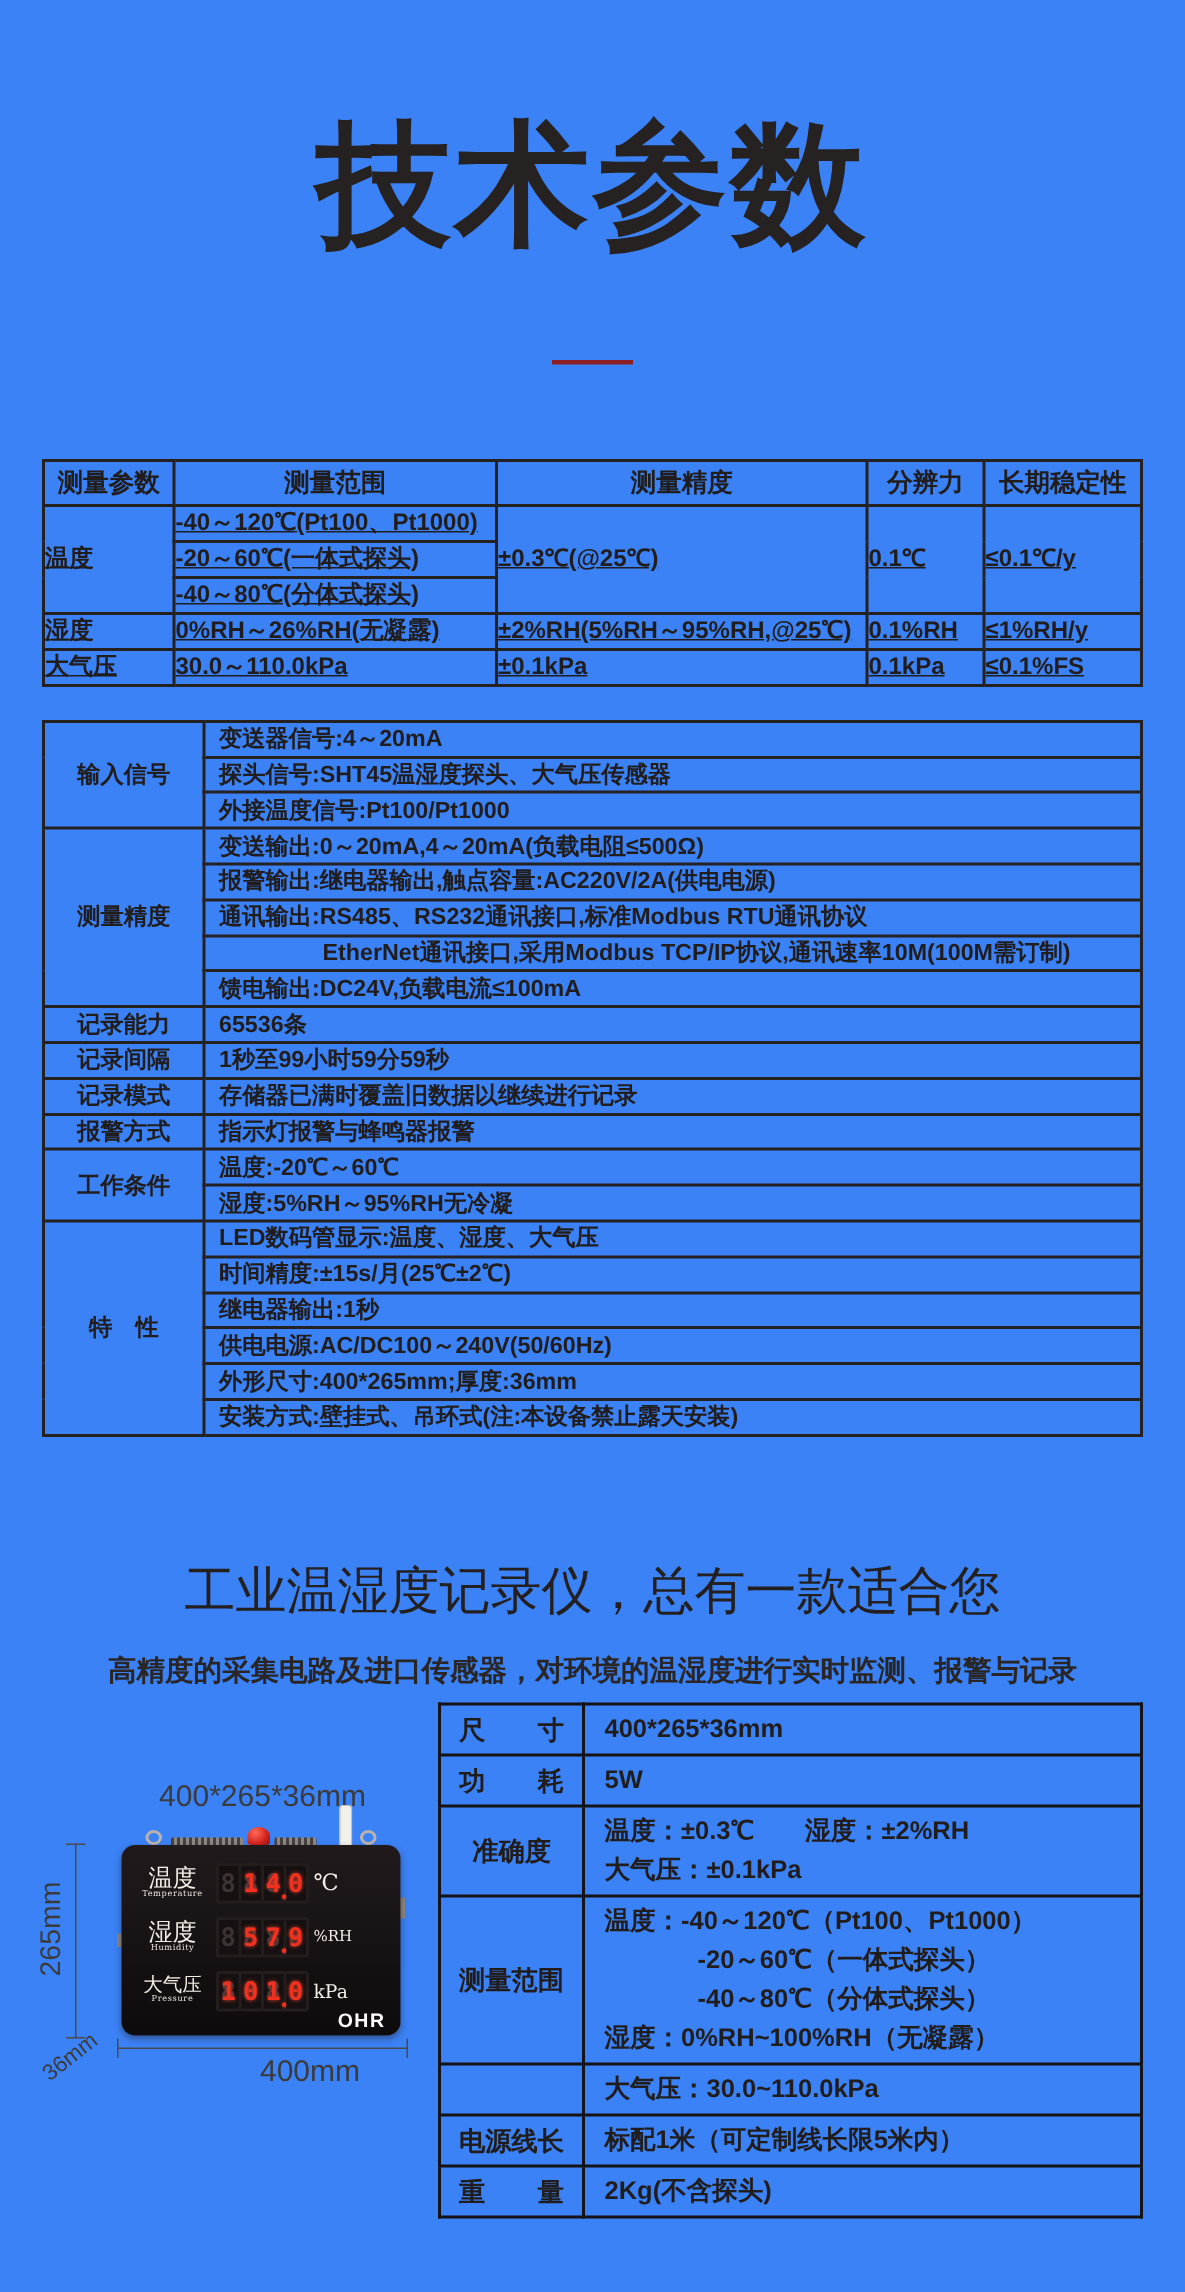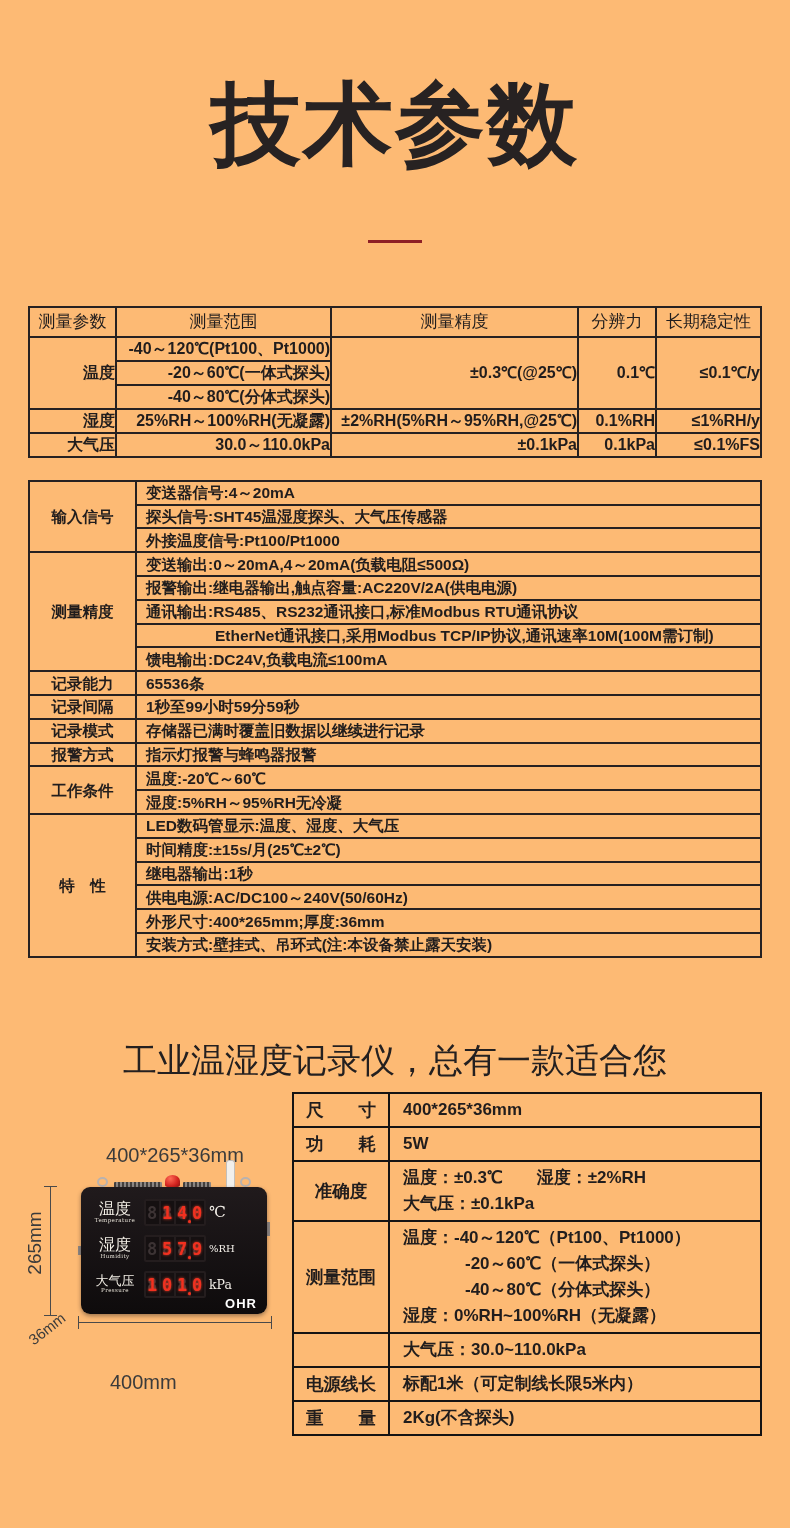--- a/index.html
+++ b/index.html
@@ -1,35 +1,35 @@
 <!DOCTYPE html>
 <html><head>
 <meta charset="utf-8">
 <style>
   * { margin:0; padding:0; box-sizing:border-box; }
   html,body { background:#d1c8c8; }
   .page {
     position:relative; width:790px; height:1528px; margin:0 auto;
-    background:#fdba74; overflow:hidden;
+    background:#3b82f6; overflow:hidden;
     font-family:"Liberation Sans", sans-serif; color:#211d1d;
   }
   
   .title {
     padding-top:70px; text-align:center;
     font-size:90px; line-height:1.22; font-weight:900;
     letter-spacing:2px; color:#272222;
   }
   .dash { width:54px; height:3px; background:#8e2025; margin:60px auto 0; }
 
   
   table { border-collapse:collapse; table-layout:fixed; }
   .t1, .t2 { width:734px; margin-left:28px; }
   .t1 td, .t1 th, .t2 td, .t2 th { border:2px solid #262121; }
-  .t1 th { height:30px; font-size:17px; font-weight:400; text-align:center; }
-  .t1 td { height:24px; font-size:16px; font-weight:600; text-align:right; line-height:1.1; }
+  .t1 th { height:30px; font-size:17px; font-weight:700; text-align:center; }
+  .t1 td { height:24px; font-size:16px; font-weight:600; text-align:left; line-height:1.1;text-decoration:underline; }
   .t1 { margin-top:63px; }
   .t2 { margin-top:22px; }
   .t2 td { height:23.8px; font-size:15.5px; font-weight:600; line-height:1.1; }
   .t2 td.lbl { text-align:center; }
   .t2 td.val { text-align:left; padding-left:9px; }
   .t2 td.val.indent { padding-left:78px; }
 
   
   .sec-title { margin-top:80px; text-align:center; font-size:34px; font-weight:400; color:#242020; }
   .sec-sub { margin-top:17px; text-align:center; font-size:19px; font-weight:600; color:#2a2626; }
@@ -82,22 +82,22 @@
   .side-tab.r { left:266px; top:138px; height:14px; }
 
   .vline { position:absolute; left:50px; top:102px; height:130px; border-left:1.5px solid #4a4a4a; }
   .vline::before, .vline::after { content:""; position:absolute; left:-7px; width:13px; border-top:1.5px solid #4a4a4a; }
   .vline::before { top:0; } .vline::after { bottom:0; }
   .v265 { position:absolute; left:0px; top:148px; width:70px; text-align:center;
           transform:rotate(-90deg); font-size:19px; font-weight:500; color:#3b3b3b; }
   .hline { position:absolute; left:78px; top:238px; width:194px; border-top:1.5px solid #4a4a4a; }
   .hline::before, .hline::after { content:""; position:absolute; top:-7px; height:13px; border-left:1.5px solid #4a4a4a; }
   .hline::before { left:0; } .hline::after { right:0; }
-  .w400 { position:absolute; left:110px; top:243px; width:130px; text-align:left;
-          font-size:20px; font-weight:500; color:#3b3b3b;margin-top:44px; }
+  .w400 { position:absolute; left:110px; top:243px; width:130px; text-align:right;
+          font-size:20px; font-weight:500; color:#3b3b3b; }
   .d36 { position:absolute; left:26px; top:236px; font-size:15px; font-weight:500;
          color:#3b3b3b; transform:rotate(-38deg); }
 </style>
 </head>
 <body>
 
 <div class="page">
 
   <h1 class="title">技术参数</h1>
   <div class="dash"></div>
@@ -128,21 +128,21 @@
         <td rowspan="3">≤0.1℃/y</td>
       </tr>
       <tr>
         <td>-20～60℃(一体式探头)</td>
       </tr>
       <tr>
         <td>-40～80℃(分体式探头)</td>
       </tr>
       <tr>
         <td>湿度</td>
-        <td>25%RH～100%RH(无凝露)</td>
+        <td>0%RH～26%RH(无凝露)</td>
         <td>±2%RH(5%RH～95%RH,@25℃)</td>
         <td>0.1%RH</td>
         <td>≤1%RH/y</td>
       </tr>
       <tr>
         <td>大气压</td>
         <td>30.0～110.0kPa</td>
         <td>±0.1kPa</td>
         <td>0.1kPa</td>
         <td>≤0.1%FS</td>
@@ -225,20 +225,21 @@
       <tr>
           <td class="val">外形尺寸:400*265mm;厚度:36mm</td>
         </tr>
       <tr>
           <td class="val">安装方式:壁挂式、吊环式(注:本设备禁止露天安装)</td>
         </tr>
     </tbody>
   </table>
 
   <h2 class="sec-title">工业温湿度记录仪，总有一款适合您</h2>
+  <p class="sec-sub">高精度的采集电路及进口传感器，对环境的温湿度进行实时监测、报警与记录</p>
 
   <div class="bottom">
 
     <div class="dim-top">400*265*36mm</div>
     <div class="probe"></div>
     <div class="ring l"></div>
     <div class="ring r"></div>
     <div class="terms a"></div>
     <div class="terms b"></div>
     <div class="alarm"></div>

